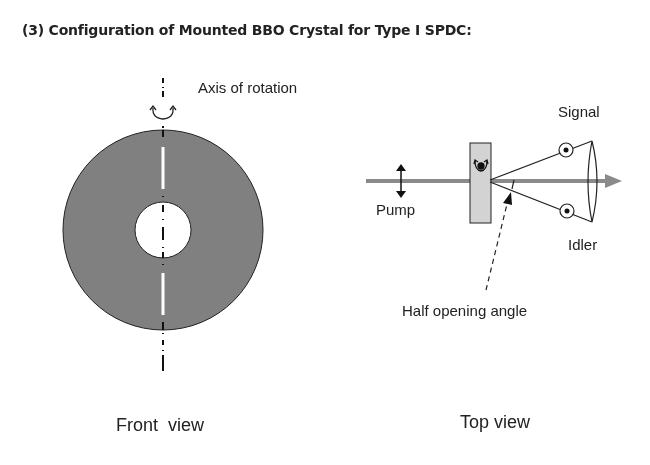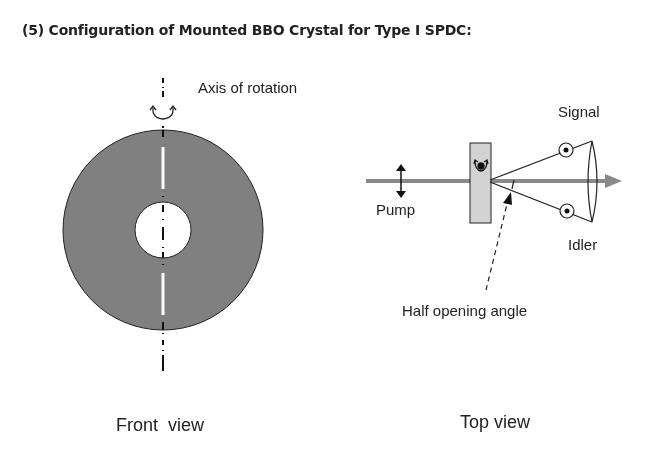--- a/index.html
+++ b/index.html
@@ -4,21 +4,21 @@
 <style>
   html, body { margin:0; padding:0; background:#ffffff; }
   body { width:650px; height:465px; position:relative; overflow:hidden; font-family:"DejaVu Sans", sans-serif; }
   .title { position:absolute; left:22px; top:22px; font-family:"DejaVu Sans", sans-serif; font-weight:bold; font-size:14px; color:#222; letter-spacing:-0.2px; }
   svg { position:absolute; left:0; top:0; }
   .lbl { font-family:"Liberation Sans", sans-serif; fill:#222; }
 </style>
 </head>
 <body>
 
-<div class="title">(5) Configuration of Mounted BBO Crystal for Type I SPDC:</div>
+<div class="title">(3) Configuration of Mounted BBO Crystal for Type I SPDC:</div>
 
 <svg width="650" height="465" viewBox="0 0 650 465" xmlns="http://www.w3.org/2000/svg">
 
   <g>
 
     <g stroke="#111" stroke-width="2">
       <line x1="163" y1="78" x2="163" y2="83"></line>
       <line x1="163" y1="87" x2="163" y2="88"></line>
       <line x1="163" y1="91" x2="163" y2="97"></line>
       <line x1="163" y1="126" x2="163" y2="128"></line>

